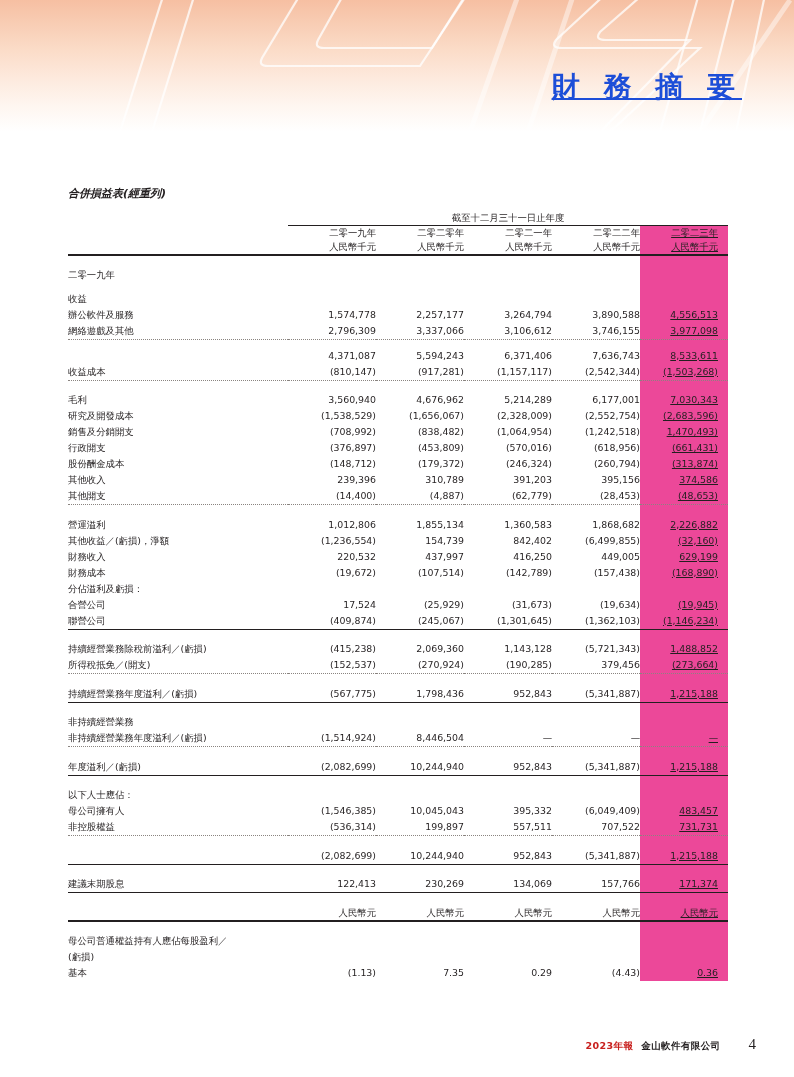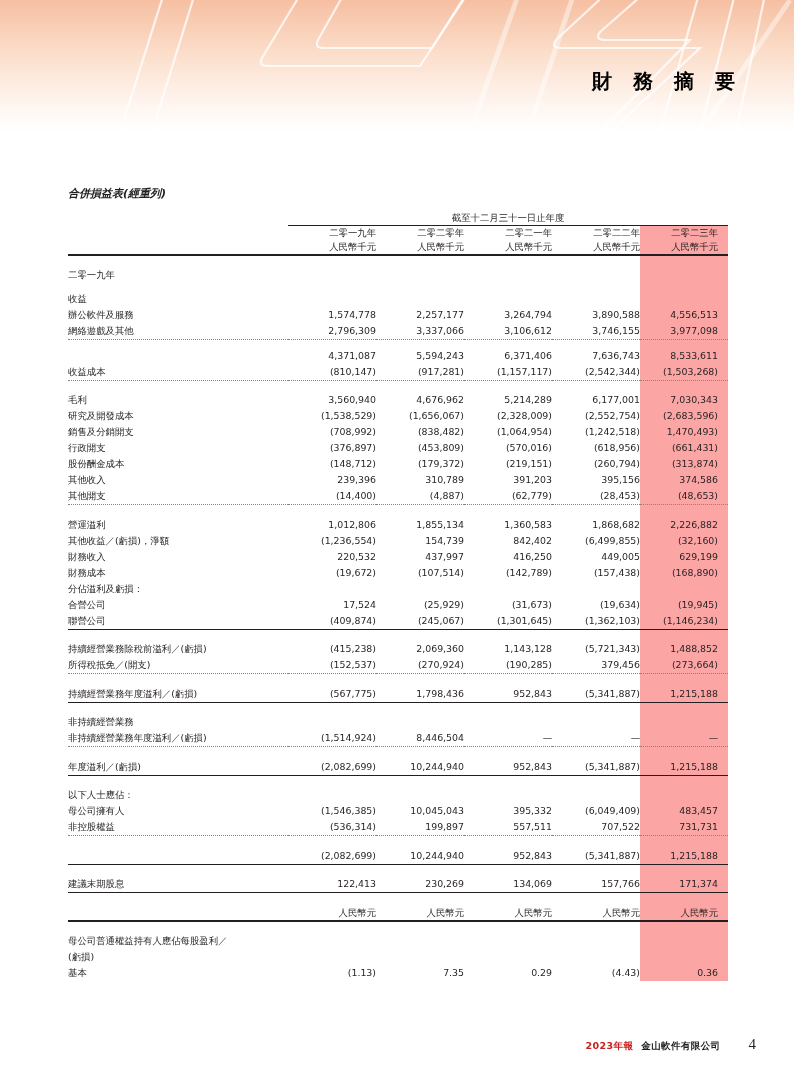--- a/index.html
+++ b/index.html
@@ -27,26 +27,27 @@
         #fdeade 60%,
         #fef6f0 80%,
         #ffffff 100%);
   }
   .header-band svg { position: absolute; top: 0; left: 0; }
 
   .page-title {
     position: absolute;
     top: 68px;
     right: 52px;
-    font-size: 20px;
+    font-size: 28px;
     font-weight: bold;
-    color: #000000;
+    color: #1d4ed8;
     letter-spacing: 7px;
     font-family: "DejaVu Sans", "Liberation Sans", sans-serif;
     white-space: nowrap;
+    text-decoration: underline;
   }
 
   
   .statement-caption {
     position: absolute;
     top: 186px;
     left: 68px;
     font-size: 11px;
     font-weight: bold;
     font-style: italic;
@@ -92,21 +93,21 @@
     height: 16px;
     font-variant-numeric: tabular-nums;
   }
   td.num.last { padding-right: 10px; }
 
   .b { font-weight: bold; }
   .ind1 { padding-left: 16px; }
   .ind2 { padding-left: 30px; }
 
   
-  .hl { background: #fca5a5; }
+  .hl { background: #ec4899; text-decoration: underline; }
 
   
   .period-head {
     text-align: center;
     font-size: 9.4px;
     line-height: 15px;
     height: 15px;
     white-space: nowrap;
   }
   .rule-period { border-bottom: 1.3px solid #231f20; }
@@ -326,21 +327,21 @@
       <td class="num">(376,897)</td>
       <td class="num">(453,809)</td>
       <td class="num">(570,016)</td>
       <td class="num">(618,956)</td>
       <td class="num last hl b">(661,431)</td>
     </tr>
     <tr>
       <td class="label">股份酬金成本</td>
       <td class="num">(148,712)</td>
       <td class="num">(179,372)</td>
-      <td class="num">(219,151)</td>
+      <td class="num">(246,324)</td>
       <td class="num">(260,794)</td>
       <td class="num last hl b">(313,874)</td>
     </tr>
     <tr>
       <td class="label">其他收入</td>
       <td class="num">239,396</td>
       <td class="num">310,789</td>
       <td class="num">391,203</td>
       <td class="num">395,156</td>
       <td class="num last hl b">374,586</td>

